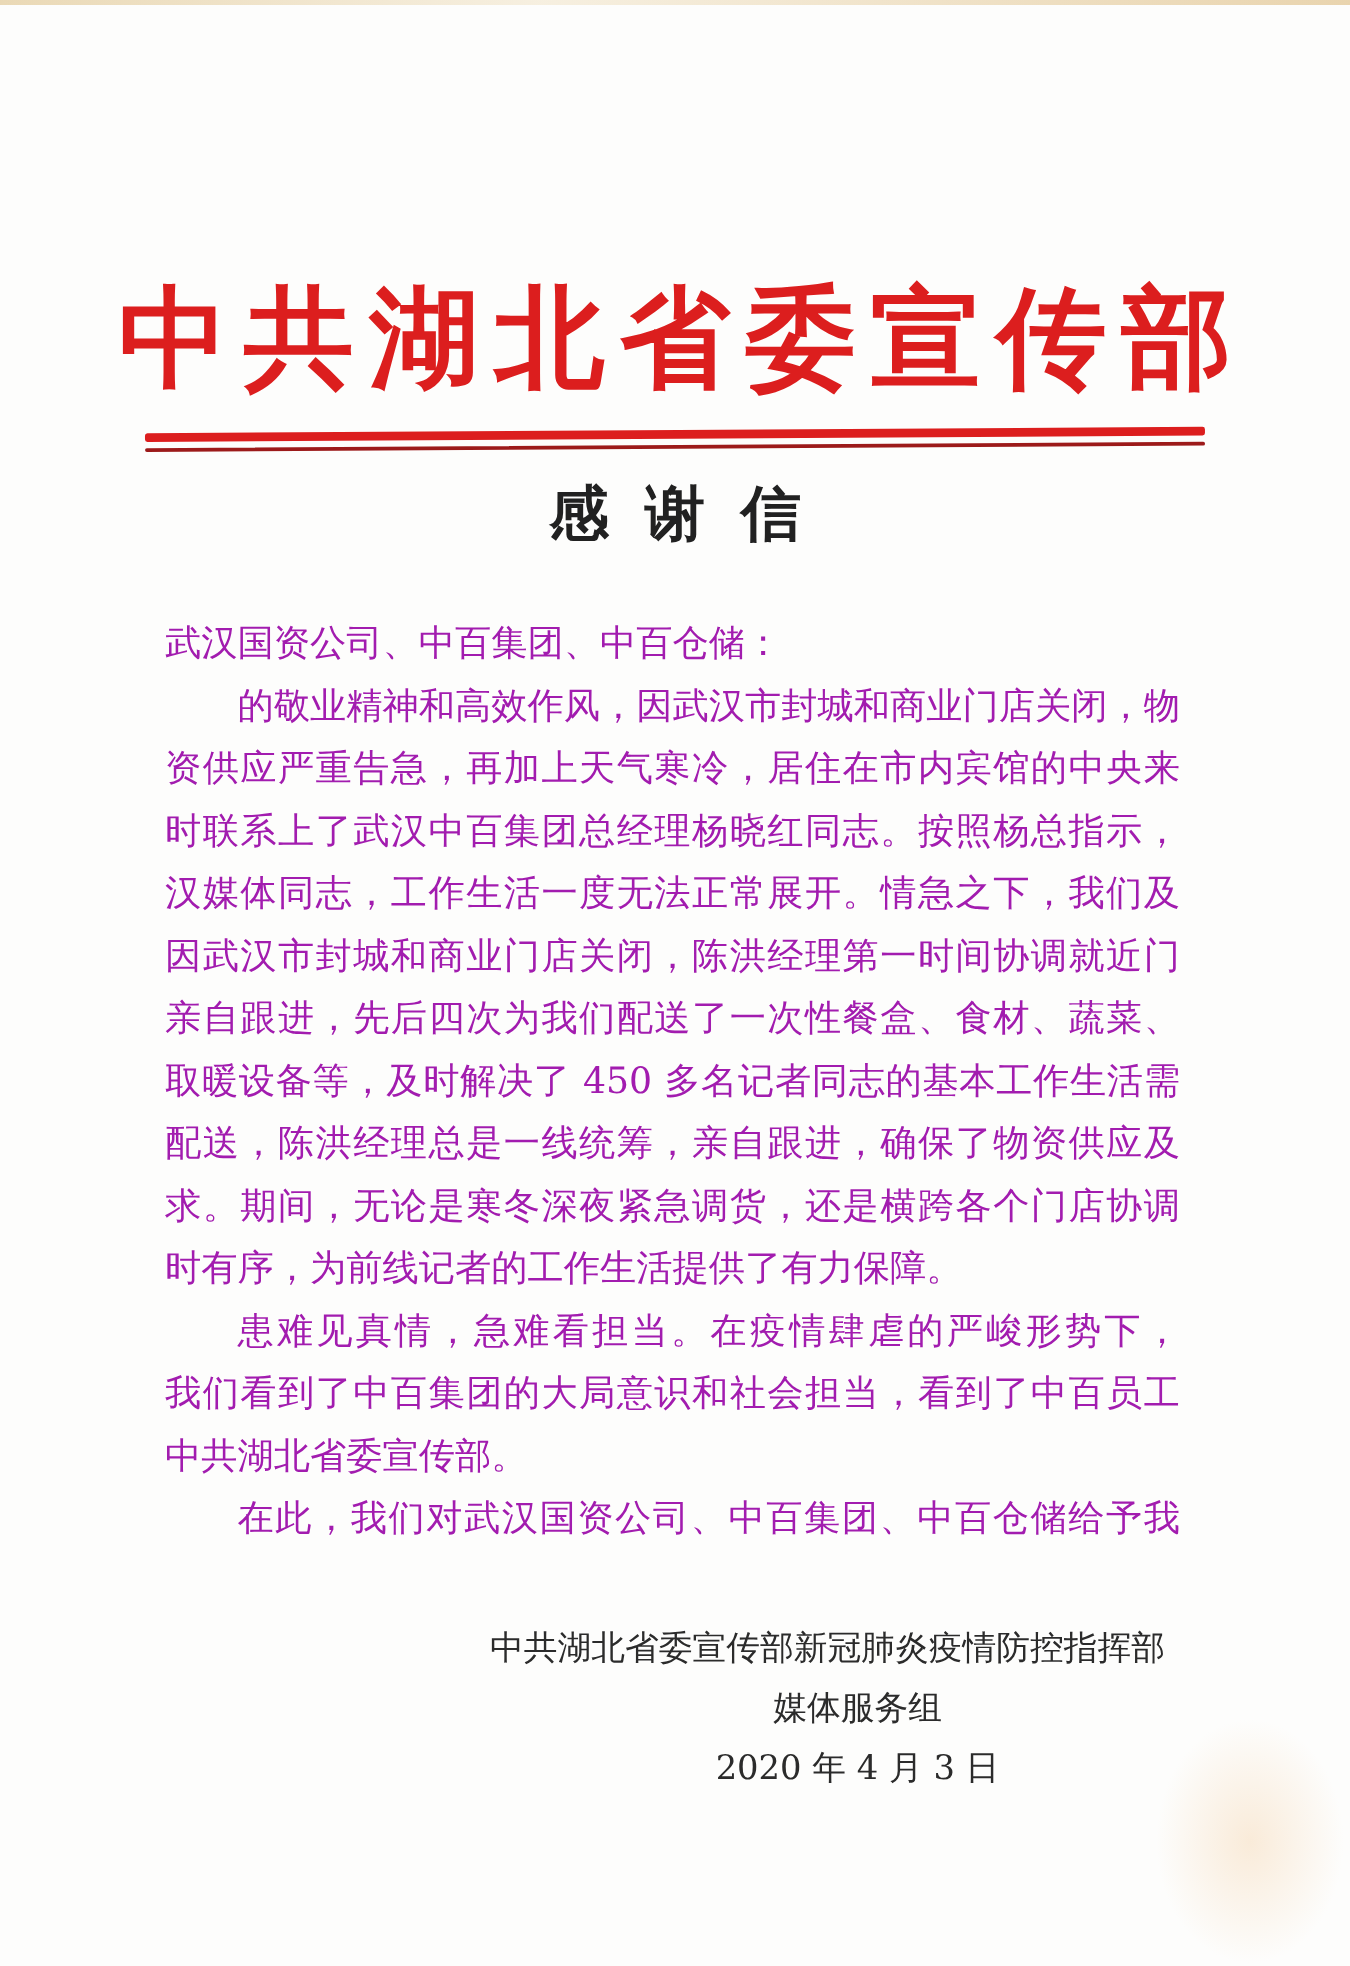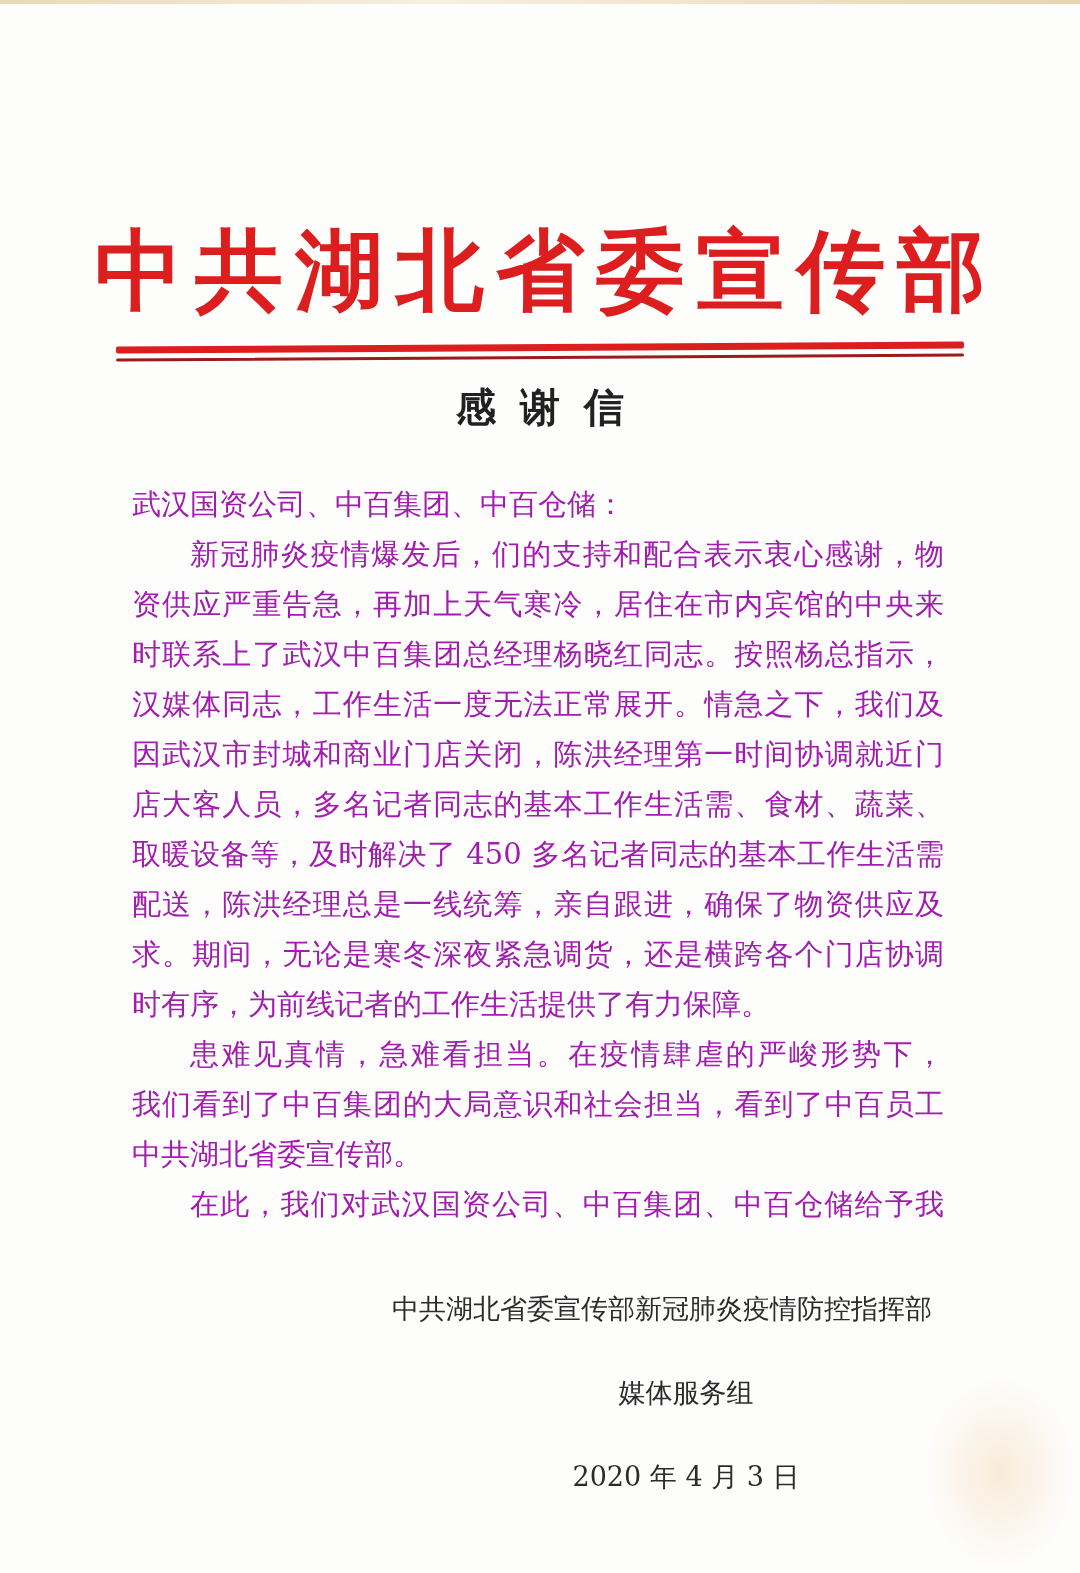--- a/index.html
+++ b/index.html
@@ -55,21 +55,21 @@
   .rule-thin {
     height: 3px;
     margin-top: 5px;
     background: var(--rule-dark-red, #9c1a1a);
     border-radius: 2px;
   }
   
   .doc-title {
     margin-top: 24px;
     text-align: center;
-    font-size: 40px;
+    font-size: 48px;
     line-height: 1.2;
     color: #212121;
     font-weight: 600;
     letter-spacing: 0.6em;
     padding-left: 0.6em;
     white-space: nowrap;
   }
   
   .letter-body {
     margin: 48px 136px 0 132px;
@@ -103,47 +103,46 @@
     line-height: 48px;
     color: #2b2b2b;
   }
   .signature .sig-line {
     margin: 0;
     white-space: nowrap;
   }
   .signature .sig-group,
   .signature .sig-date {
     transform: translateX(24px);
-    margin-top: 36px;
   }
 </style>
 </head>
 <body>
 
 <div class="page">
 
   <div class="scan-edge-top"></div>
 
   <div class="org-name">中共湖北省委宣传部</div>
 
   <div class="header-rules">
     <div class="rule-thick"></div>
     <div class="rule-thin"></div>
   </div>
 
   <div class="doc-title">感谢信</div>
 
   <div class="letter-body">
     <p class="salutation">武汉国资公司、中百集团、中百仓储：</p>
-    <p class="indent">新冠肺炎疫情爆发后，们的支持和配合表示衷心感谢，物</p>
+    <p class="indent">的敬业精神和高效作风，因武汉市封城和商业门店关闭，物</p>
     <p>资供应严重告急，再加上天气寒冷，居住在市内宾馆的中央来</p>
     <p>时联系上了武汉中百集团总经理杨晓红同志。按照杨总指示，</p>
     <p>汉媒体同志，工作生活一度无法正常展开。情急之下，我们及</p>
     <p>因武汉市封城和商业门店关闭，陈洪经理第一时间协调就近门</p>
-    <p>店大客人员，多名记者同志的基本工作生活需、食材、蔬菜、</p>
+    <p>亲自跟进，先后四次为我们配送了一次性餐盒、食材、蔬菜、</p>
     <p>取暖设备等，及时解决了 450 多名记者同志的基本工作生活需</p>
     <p>配送，陈洪经理总是一线统筹，亲自跟进，确保了物资供应及</p>
     <p>求。期间，无论是寒冬深夜紧急调货，还是横跨各个门店协调</p>
     <p class="flush">时有序，为前线记者的工作生活提供了有力保障。</p>
     <p class="indent">患难见真情，急难看担当。在疫情肆虐的严峻形势下，</p>
     <p>我们看到了中百集团的大局意识和社会担当，看到了中百员工</p>
     <p class="flush">中共湖北省委宣传部。</p>
     <p class="indent">在此，我们对武汉国资公司、中百集团、中百仓储给予我</p>
   </div>
 

